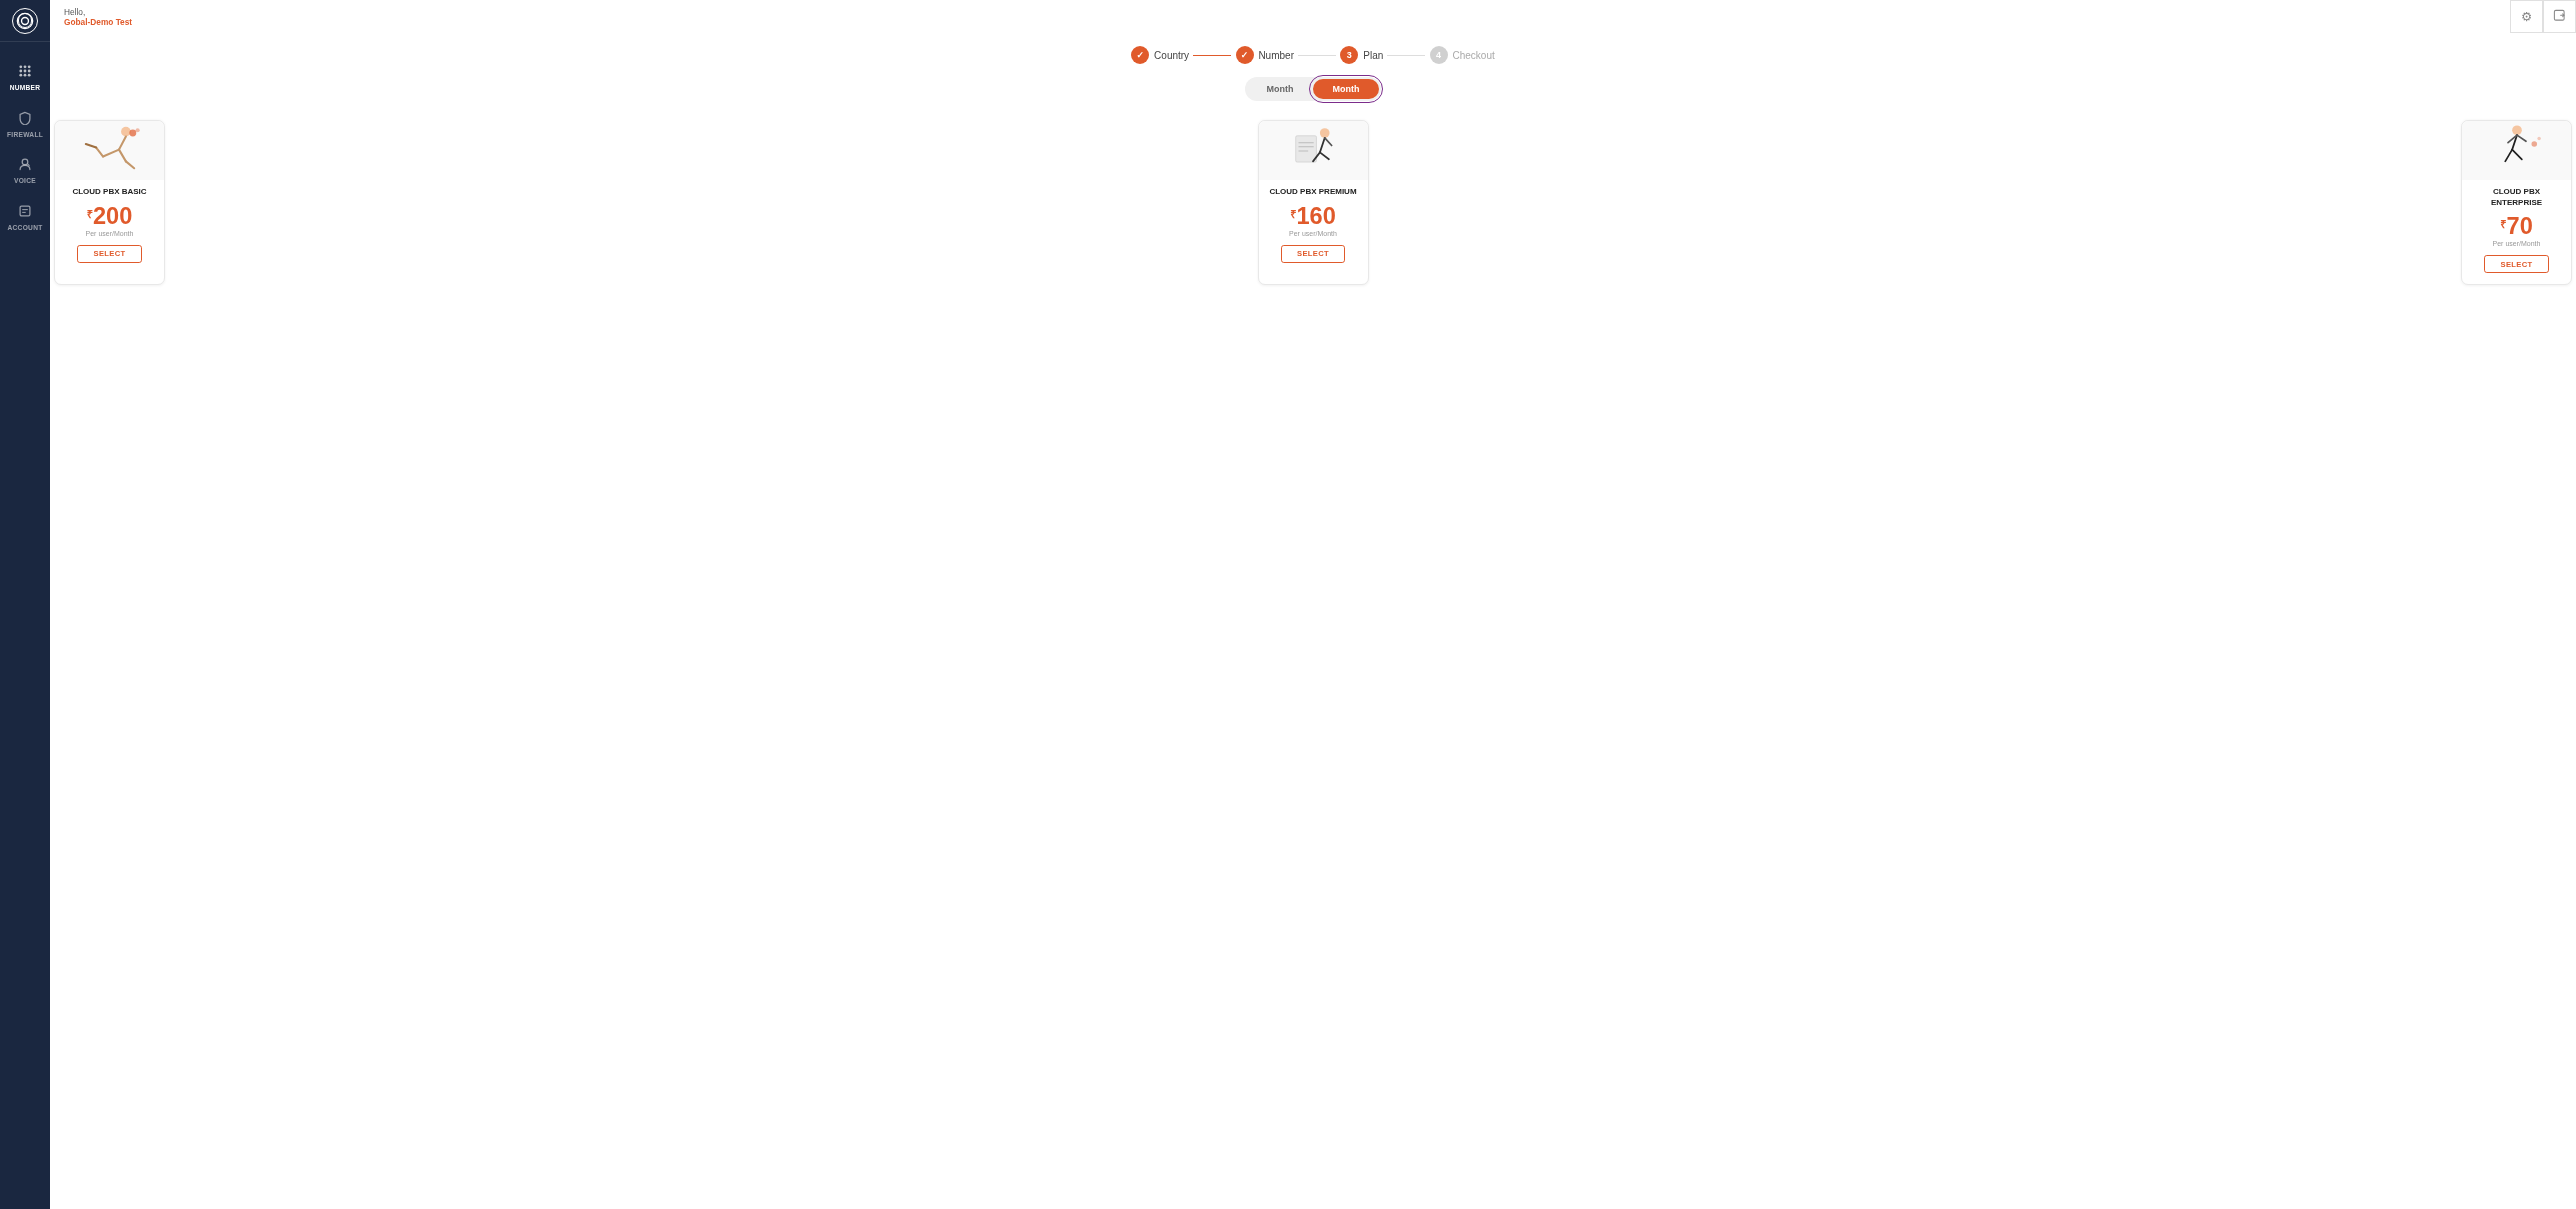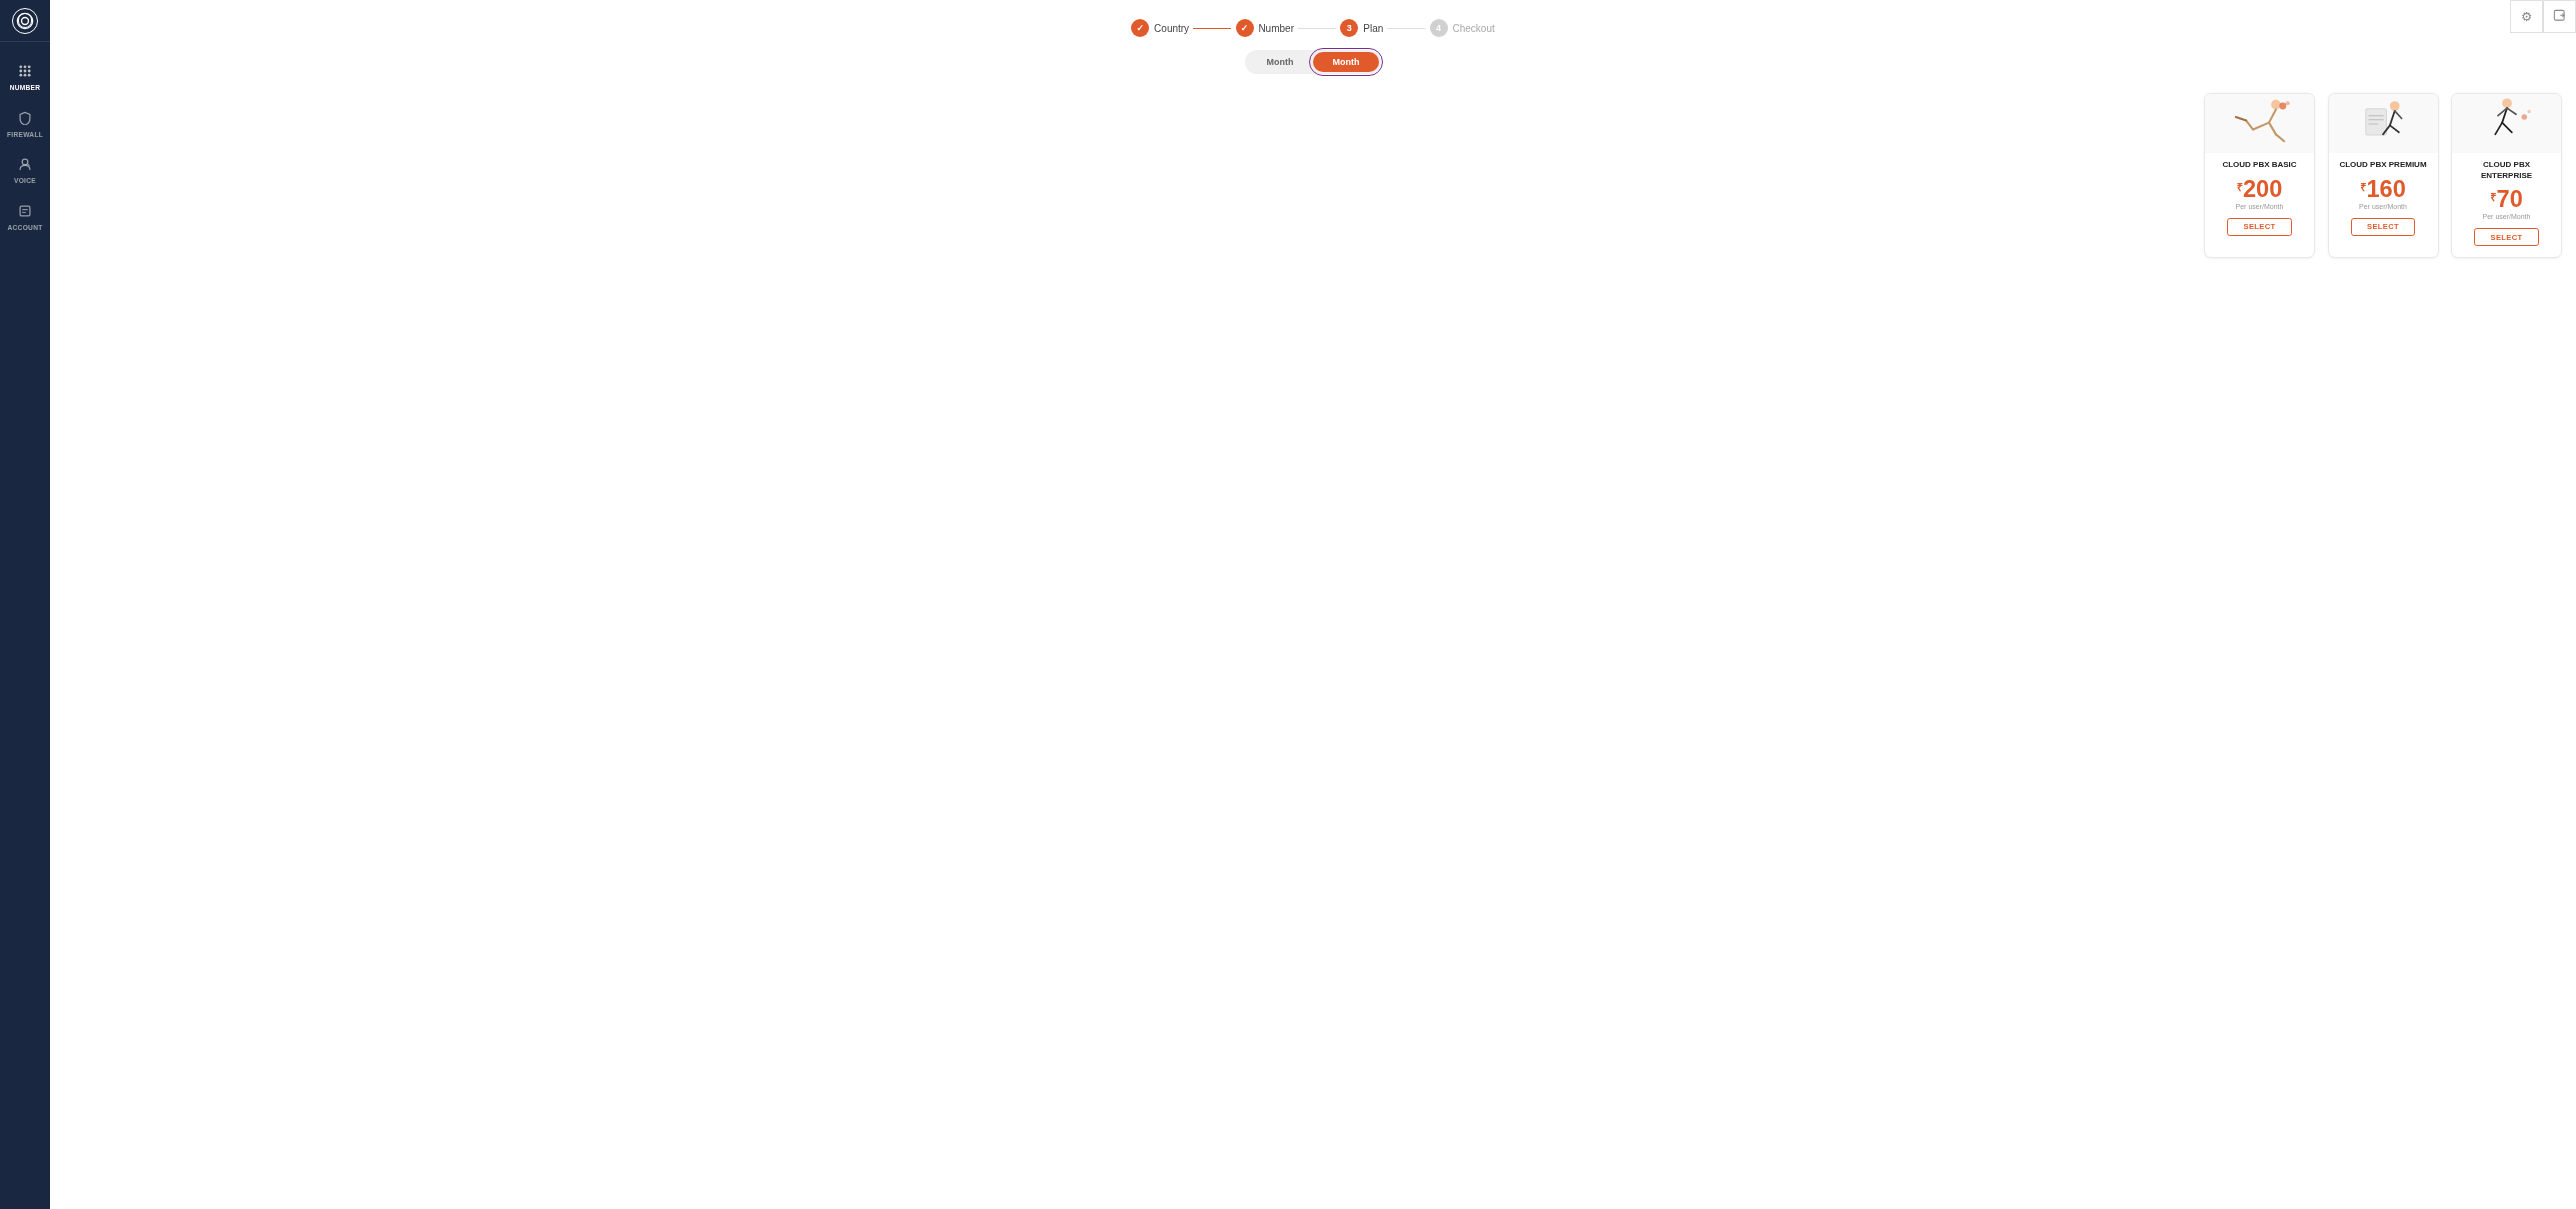--- a/index.html
+++ b/index.html
@@ -206,22 +206,22 @@
       bottom: -4.2px;
       border-radius: 19.4px;
       border: 1.7px solid #7b2d8b;
       pointer-events: none;
     }
 
     
     .plans-row {
       display: flex;
       gap: 12.5px;
-      justify-content: flex-end;
-      padding: 0 14px;
+      justify-content: space-between;
+      padding: 0 4px;
       margin-bottom: 22px;
     }
     .plan-card {
       background: #fff;
       border: 0.7px solid #e8e8e8;
       border-radius: 7px;
       width: 111px;
       padding: 0 0 11px 0;
       display: flex;
       flex-direction: column;
@@ -386,20 +386,24 @@
     <div class="top-right-btn">
       <span>
         <svg width="12.5" height="12.5" viewBox="0 0 18 18" fill="none">
           <rect x="2" y="2" width="14" height="14" rx="2" stroke="#888" stroke-width="1.5"></rect>
           <path d="M11 9H16M14 7l2 2-2 2" stroke="#888" stroke-width="1.5" stroke-linecap="round" stroke-linejoin="round"></path>
         </svg>
       </span>
     </div>
   </div>
 
+  <div class="header-bar">
+    <span class="hello">Hello,</span><br>
+    <span class="demo-name">Gobal-Demo Test</span>
+  </div>
 
   <div class="stepper">
 
     <div class="step">
       <div class="step-circle done">✓</div>
       <span class="step-label">Country</span>
     </div>
 
     <div class="step-connector done"></div>
 

